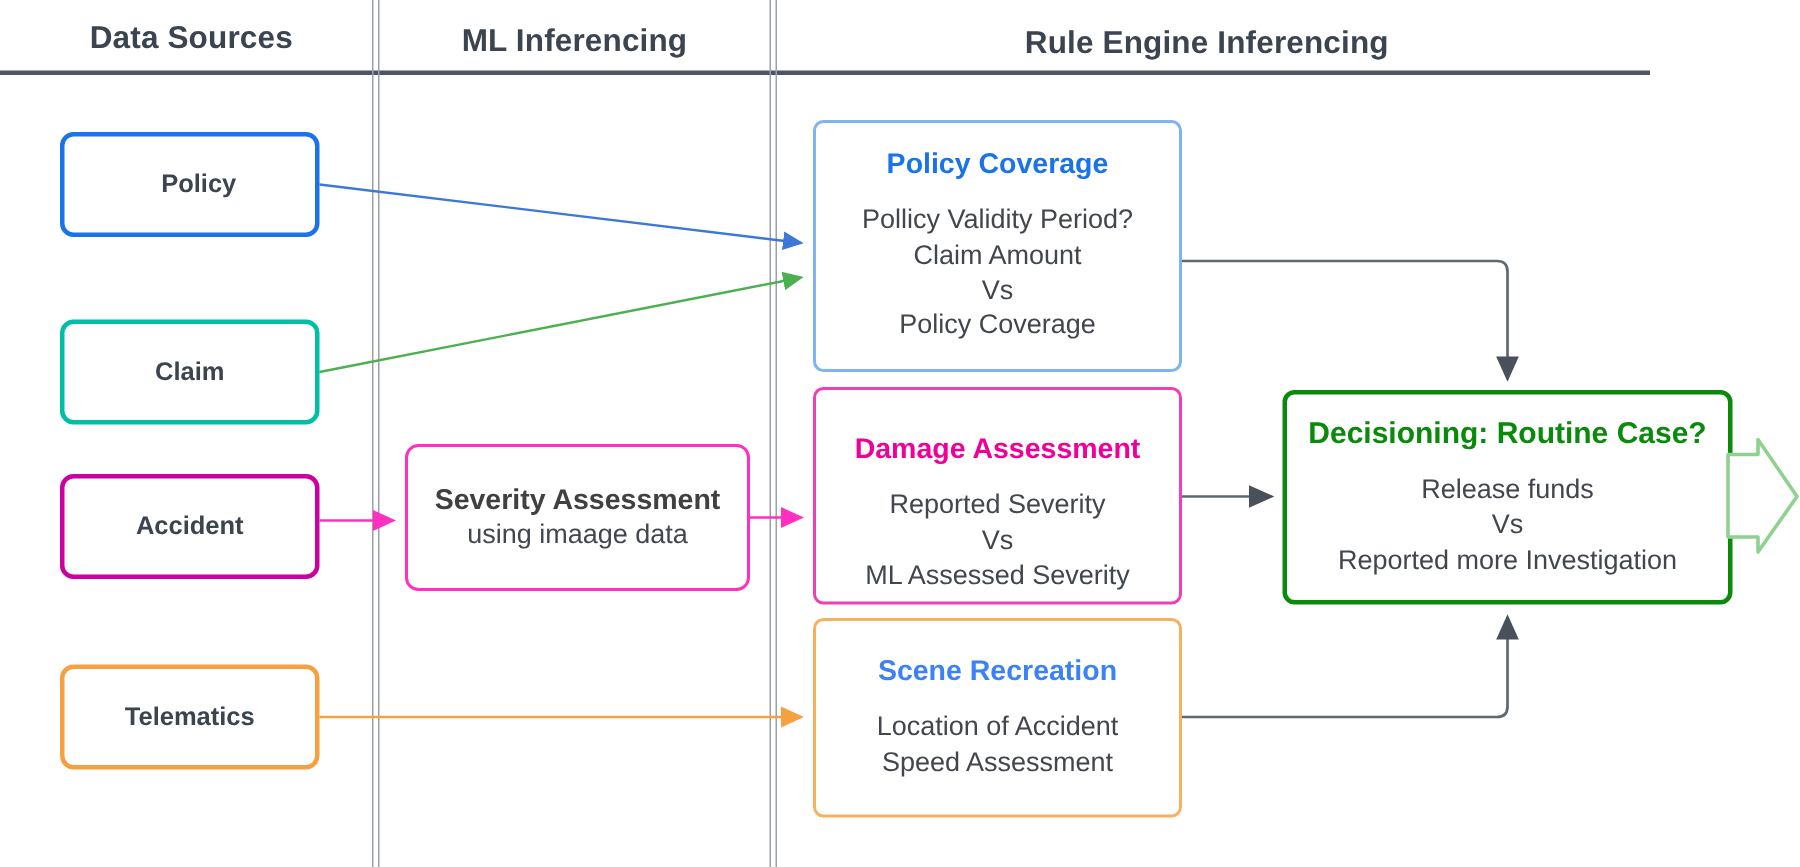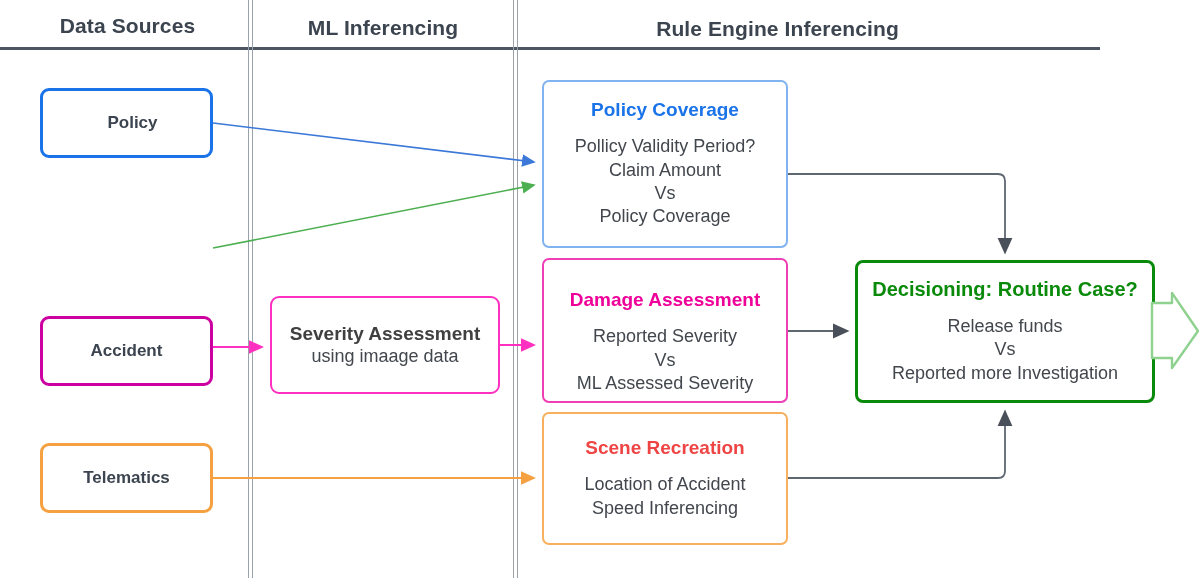--- a/index.html
+++ b/index.html
@@ -100,33 +100,36 @@
     pointer-events: none;
   }
 </style>
 </head>
 <body>
 
 <div id="canvas">
 
   <div class="lane-title" style="left:258px; top:16px; width:250px;">ML Inferencing</div>
   <div class="lane-title" style="left:25px; top:14px; width:205px;">Data Sources</div>
-  <div class="lane-title" style="left:525px; top:17px; width:505px;">Rule Engine Inferencing</div>
+  <div class="lane-title" style="left:552px; top:17px; width:505px;">Rule Engine Inferencing</div>
 
   <div class="hrule" style="left:0px; top:47px; width:1100px; height:3px;"></div>
 
   <div class="vrule" style="left:248px; top:0px; height:578px;"></div>
   <div class="vrule" style="left:252px; top:0px; height:578px;"></div>
   <div class="vrule" style="left:513px; top:0px; height:578px;"></div>
   <div class="vrule" style="left:517px; top:0px; height:578px;"></div>
 
   <div class="node src" style="left:40px; top:88px; border-color:#1a73e8;padding-left:12px;">
     <span>Policy</span>
   </div>
 
+  <div class="node src" style="left:40px; top:213px; border-color:#00bfa5;">
+    <span>Claim</span>
+  </div>
 
   <div class="node src" style="left:40px; top:316px; border-color:#cc00a0;">
     <span>Accident</span>
   </div>
 
   <div class="node src" style="left:40px; top:443px; border-color:#f5a142;">
     <span>Telematics</span>
   </div>
 
   <div class="node mlbox" style="left:270px; top:296px; width:230px; height:98px; border-color:#ff2fc0;">
@@ -143,23 +146,23 @@
   </div>
 
   <div class="node rulebox" style="left:542px; top:258px; width:246px; height:145px; border-color:#ee3fb5;">
     <div class="title" style="color:#ee0099;margin-top:24px;">Damage Assessment</div>
     <div class="body">Reported Severity
 Vs
 ML Assessed Severity</div>
   </div>
 
   <div class="node rulebox" style="left:542px; top:412px; width:246px; height:133px; border-color:#f8b05e;">
-    <div class="title" style="color:#ef4444;">Scene Recreation</div>
+    <div class="title" style="color:#3b82f6;">Scene Recreation</div>
     <div class="body">Location of Accident
-Speed Inferencing</div>
+Speed Assessment</div>
   </div>
 
   <div class="node decbox" style="left:855px; top:260px; width:300px; height:143px; border-color:#0a8a0a;">
     <div class="title" style="color:#0a8a0a;">Decisioning: Routine Case?</div>
     <div class="body">Release funds
 Vs
 Reported more Investigation</div>
   </div>
 
   <svg id="wires" viewBox="0 0 1200 578" xmlns="http://www.w3.org/2000/svg">

